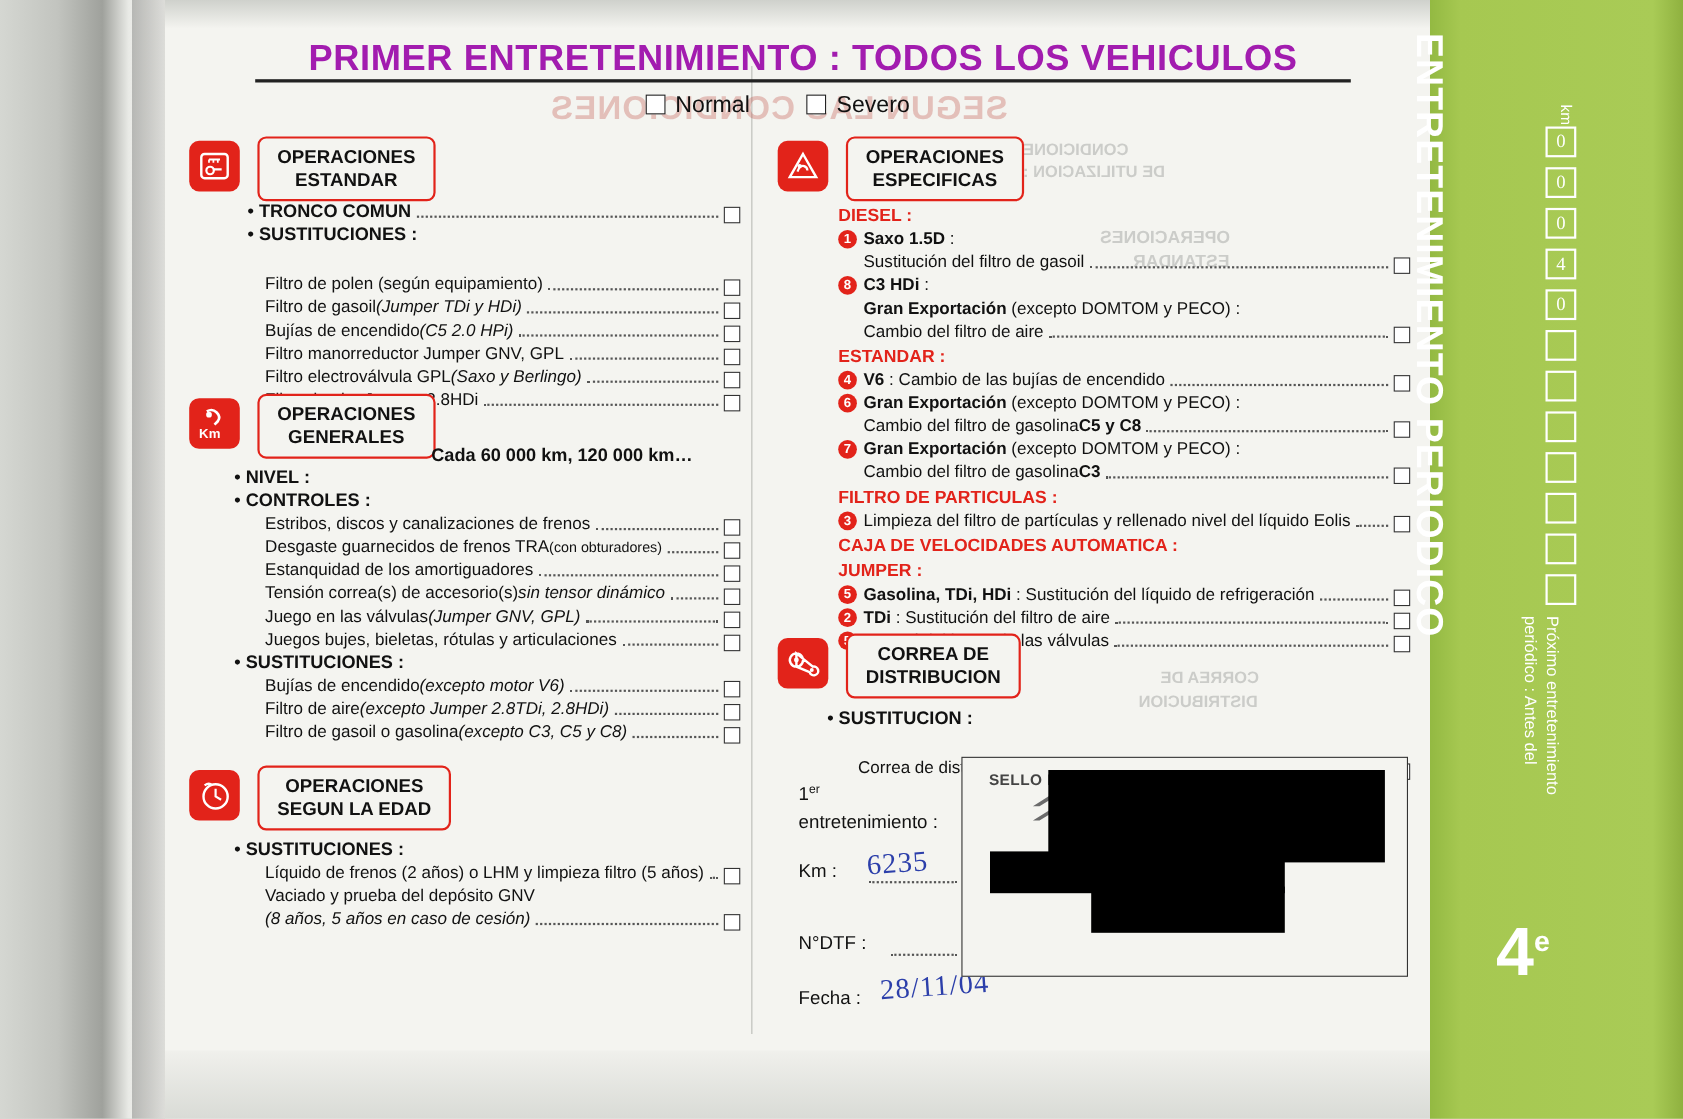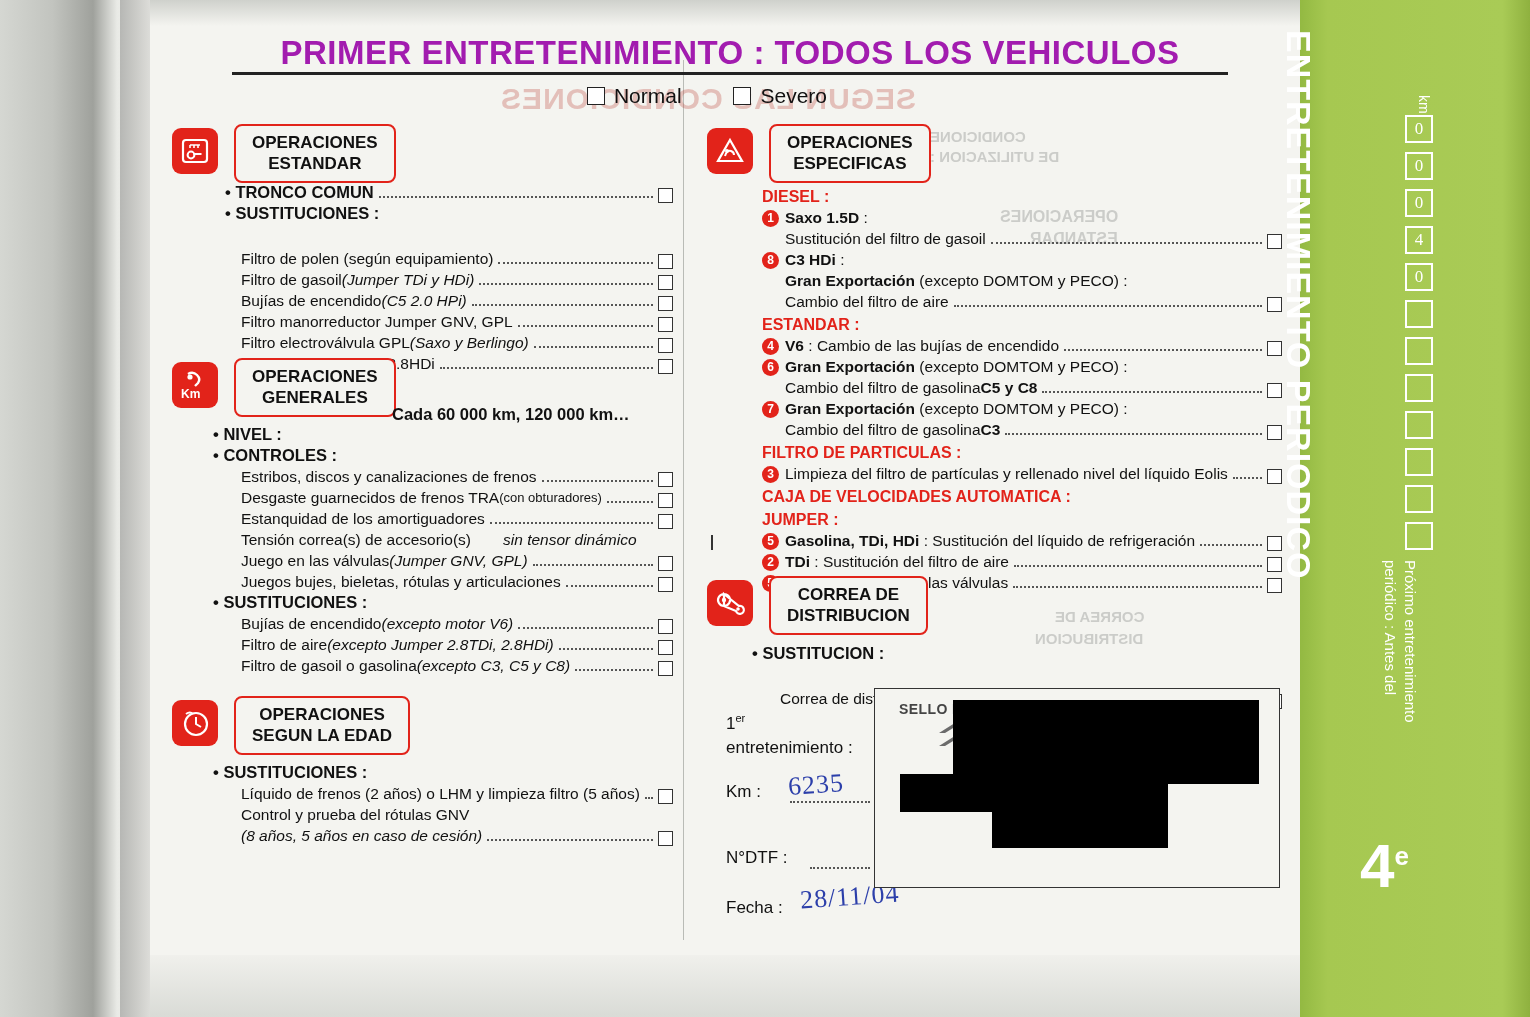--- a/index.html
+++ b/index.html
@@ -237,21 +237,21 @@
       <span class="txt">Desgaste guarnecidos de frenos TRA </span>
       <span class="txt small">(con obturadores)</span>
       <span class="fill"></span>
       <span class="cbx"></span>
     </div>
   <div class="row line" style="padding-left:28px;">
       <span class="txt">Estanquidad de los amortiguadores</span>
       <span class="fill"></span>
       <span class="cbx"></span>
     </div>
-  <div class="row line" style="padding-left:28px;gap:32px;">
+  <div class="row line" style="padding-left:28px;">
       <span class="txt">Tensión correa(s) de accesorio(s) </span>
       <span class="txt ital">sin tensor dinámico</span>
       <span class="fill"></span>
       <span class="cbx"></span>
     </div>
   <div class="row line" style="padding-left:28px;">
       <span class="txt">Juego en las válvulas </span>
       <span class="txt ital">(Jumper GNV, GPL)</span>
       <span class="fill"></span>
       <span class="cbx"></span>
@@ -295,21 +295,21 @@
     <div class="l2">SEGUN LA EDAD</div>
   </div>
 </div>
 <div style="position:absolute;left:213px;top:762px;width:460px;">
   <div class="row"><span class="b-head">•&nbsp;</span><span class="b-head">SUSTITUCIONES :</span></div>
   <div class="row line" style="padding-left:28px;">
       <span class="txt">Líquido de frenos (2 años) o LHM y limpieza filtro (5 años)</span>
       <span class="fill"></span>
       <span class="cbx"></span>
     </div>
-  <div class="row" style="padding-left:28px;"><span class="txt">Control y prueba del rótulas GNV</span></div>
+  <div class="row" style="padding-left:28px;"><span class="txt">Vaciado y prueba del depósito GNV</span></div>
   <div class="row line" style="padding-left:28px;font-style:italic;">
       <span class="txt">(8 años, 5 años en caso de cesión)</span>
       <span class="fill"></span>
       <span class="cbx"></span>
     </div>
 </div>
 
 <div class="sec" style="left:707px;top:128px;width:420px;">
   <div class="sec-icon">
     <svg width="32" height="32" viewBox="0 0 32 32">

